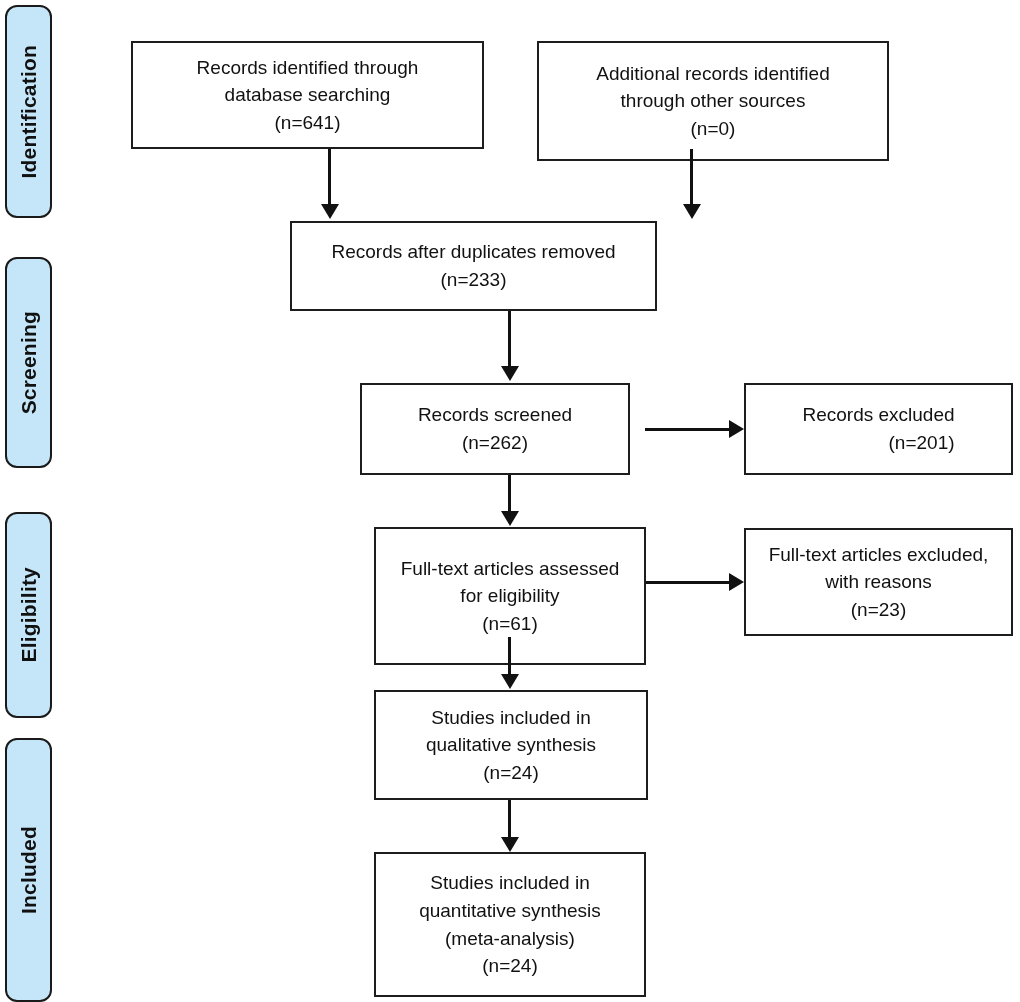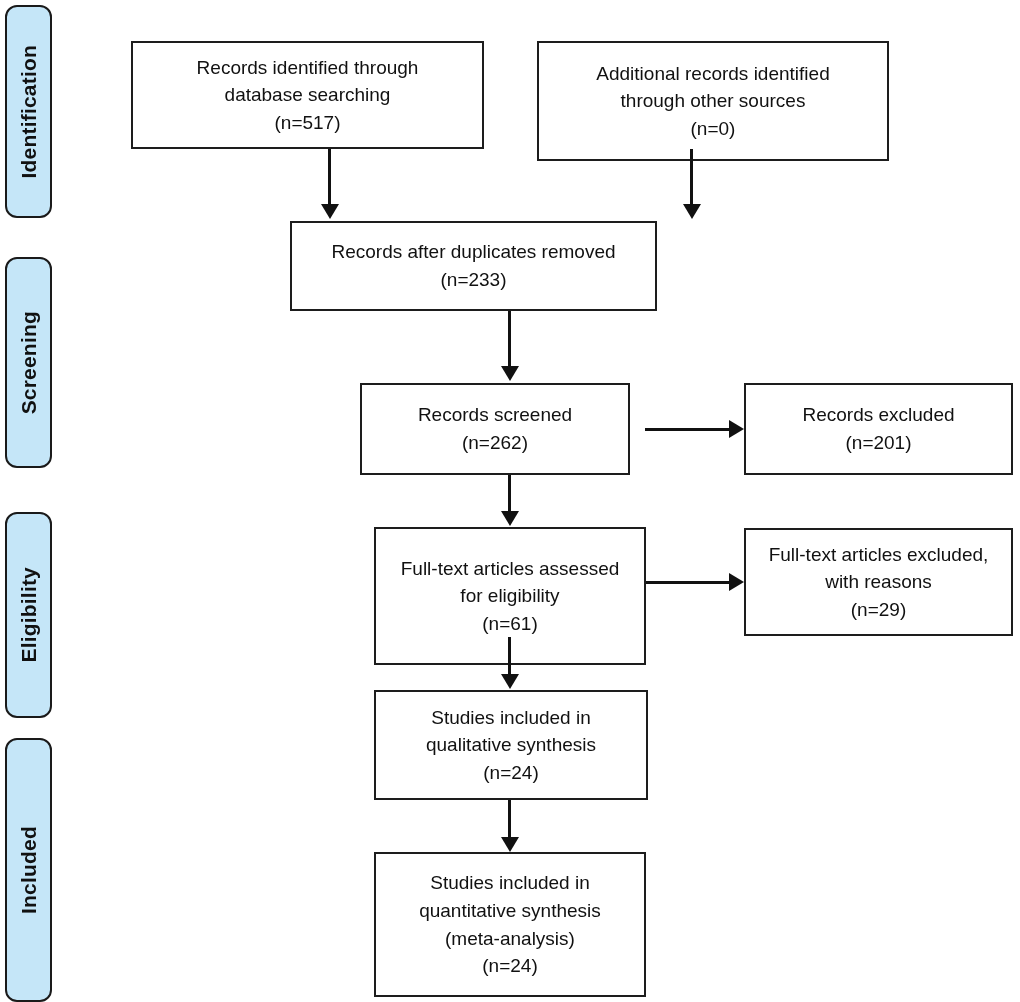--- a/index.html
+++ b/index.html
@@ -103,21 +103,21 @@
     <span class="stage-label">Eligibility</span>
   </div>
 
   <div class="stage" style="left:5px; top:738px; width:47px; height:264px;">
     <span class="stage-label">Included</span>
   </div>
 
   <div class="node" style="left:131px; top:41px; width:353px; height:108px;">
     <div class="node-text">Records identified through
 database searching
-(n=517)</div>
+(n=641)</div>
   </div>
 
   <div class="node" style="left:537px; top:41px; width:352px; height:120px;">
     <div class="node-text">Additional records identified
 through other sources
 (n=0)</div>
   </div>
 
   <div class="conn conn-v" style="left:328px; top:149px; height:57px;"></div>
   <div class="arrow-down" style="left:321px; top:204px;"></div>
@@ -131,41 +131,41 @@
   </div>
 
   <div class="conn conn-v" style="left:508px; top:311px; height:56px;"></div>
   <div class="arrow-down" style="left:501px; top:366px;"></div>
 
   <div class="node" style="left:360px; top:383px; width:270px; height:92px;">
     <div class="node-text">Records screened
 (n=262)</div>
   </div>
 
-  <div class="node" style="left:744px; top:383px; width:269px; height:92px;">
+  <div class="node" style="left:744px; top:383px; width:269px; height:92px;text-align:right;">
     <div class="node-text">Records excluded
 (n=201)</div>
   </div>
 
   <div class="conn conn-h" style="left:645px; top:428px; width:86px;"></div>
   <div class="arrow-right" style="left:729px; top:420px;"></div>
 
   <div class="conn conn-v" style="left:508px; top:475px; height:37px;"></div>
   <div class="arrow-down" style="left:501px; top:511px;"></div>
 
   <div class="node" style="left:374px; top:527px; width:272px; height:138px;">
     <div class="node-text">Full-text articles assessed
 for eligibility
 (n=61)</div>
   </div>
 
   <div class="node" style="left:744px; top:528px; width:269px; height:108px;">
     <div class="node-text">Full-text articles excluded,
 with reasons
-(n=29)</div>
+(n=23)</div>
   </div>
 
   <div class="conn conn-h" style="left:646px; top:581px; width:85px;"></div>
   <div class="arrow-right" style="left:729px; top:573px;"></div>
 
   <div class="conn conn-v" style="left:508px; top:637px; height:38px;"></div>
   <div class="arrow-down" style="left:501px; top:674px;"></div>
 
   <div class="node" style="left:374px; top:690px; width:274px; height:110px;">
     <div class="node-text">Studies included in

